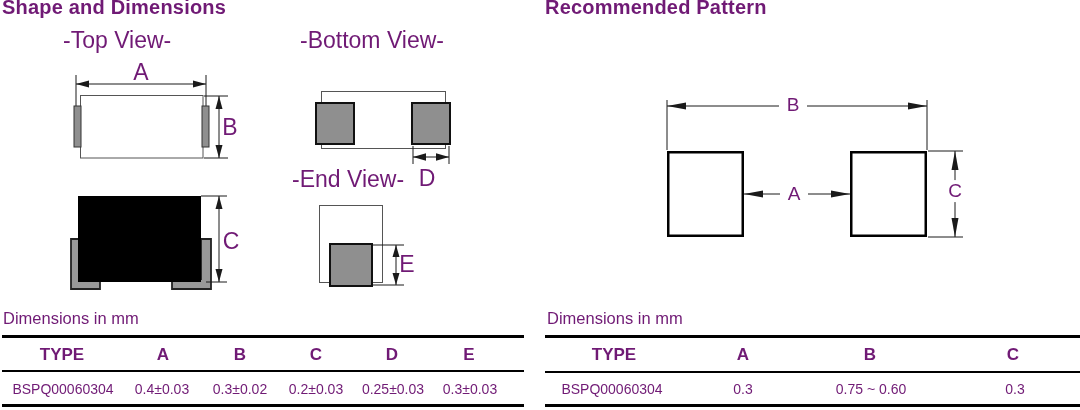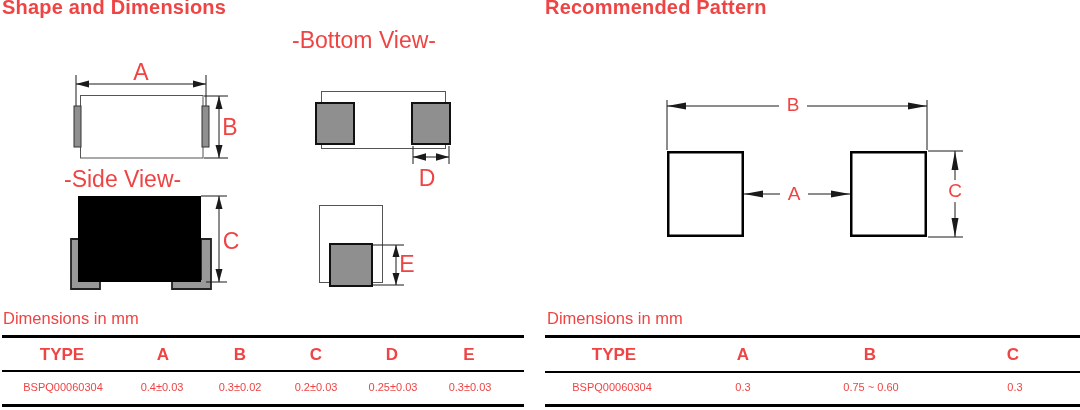--- a/index.html
+++ b/index.html
@@ -1,36 +1,36 @@
 <!DOCTYPE html>
 <html><head>
 <meta charset="utf-8">
 <style>
   html,body { margin:0; padding:0; background:#fff; }
   .page {
     position:relative; width:1080px; height:410px; overflow:hidden;
-    background:#fff; font-family:"Liberation Sans","DejaVu Sans",sans-serif; color:#ef4444;
+    background:#fff; font-family:"Liberation Sans","DejaVu Sans",sans-serif; color:#701a75;
   }
   svg.linework { position:absolute; left:0; top:0; }
   svg.linework line { stroke:#1a1a1a; stroke-width:1; }
   svg.linework polygon.arrow { fill:#1a1a1a; stroke:none; }
   .outline { fill:#ffffff; stroke:#555555; stroke-width:1; }
   .cap  { fill:#8f8f8f; stroke:#333333; stroke-width:1; }
   .pad2 { fill:#8f8f8f; stroke:#111111; stroke-width:2; }
   .term { fill:#999999; stroke:#222222; stroke-width:1.8; }
   .body-black { fill:#000000; stroke:none; }
   .sq   { fill:#ffffff; stroke:#000000; stroke-width:2.5; }
   .t { position:absolute; white-space:nowrap; line-height:1.15; }
   .title { font-size:20px; font-weight:bold; letter-spacing:0.2px; }
   .viewlabel { font-size:23px; }
   .dimletter { font-size:23px; transform:translate(-50%,-50%); }
   .dimletter-sm { font-size:19px; transform:translate(-50%,-50%); background:#fff; padding:0 3px; }
   .units { font-size:16.5px; }
   .th { font-size:17px; font-weight:bold; transform:translateX(-50%); }
-  .td { font-size:11px; transform:translateX(-50%); }
+  .td { font-size:14px; transform:translateX(-50%); }
   .rule { position:absolute; background:#000; }
 </style>
 </head>
 <body>
 
 <div class="page">
 
   <svg class="linework" width="1080" height="410" viewBox="0 0 1080 410">
 
     <g>
@@ -99,22 +99,23 @@
       <line x1="955" y1="151" x2="955" y2="181"></line>
       <line x1="955" y1="202" x2="955" y2="237"></line>
       <polygon class="arrow" points="955,151 951.5,170 958.5,170"></polygon>
       <polygon class="arrow" points="955,237 951.5,218 958.5,218"></polygon>
     </g>
   </svg>
 
   <span class="t title" style="left:2px; top:-4px">Shape and Dimensions</span>
   <span class="t title" style="left:545px; top:-4px">Recommended Pattern</span>
 
-  <span class="t viewlabel" style="left:292px; top:27px">-Bottom View-</span>
-  <span class="t viewlabel" style="left:64px; top:166px">-Side View-</span>
+  <span class="t viewlabel" style="left:63px; top:27px">-Top View-</span>
+  <span class="t viewlabel" style="left:300px; top:27px">-Bottom View-</span>
+  <span class="t viewlabel" style="left:292px; top:166px">-End View-</span>
 
   <span class="t dimletter" style="left:141px; top:72px">A</span>
   <span class="t dimletter" style="left:230px; top:127px">B</span>
   <span class="t dimletter" style="left:231px; top:241px">C</span>
   <span class="t dimletter" style="left:427px; top:178px">D</span>
   <span class="t dimletter" style="left:407px; top:264px">E</span>
 
   <span class="t dimletter-sm" style="left:793px; top:105px">B</span>
   <span class="t dimletter-sm" style="left:794px; top:194px">A</span>
   <span class="t dimletter-sm" style="left:955px; top:191px">C</span>

